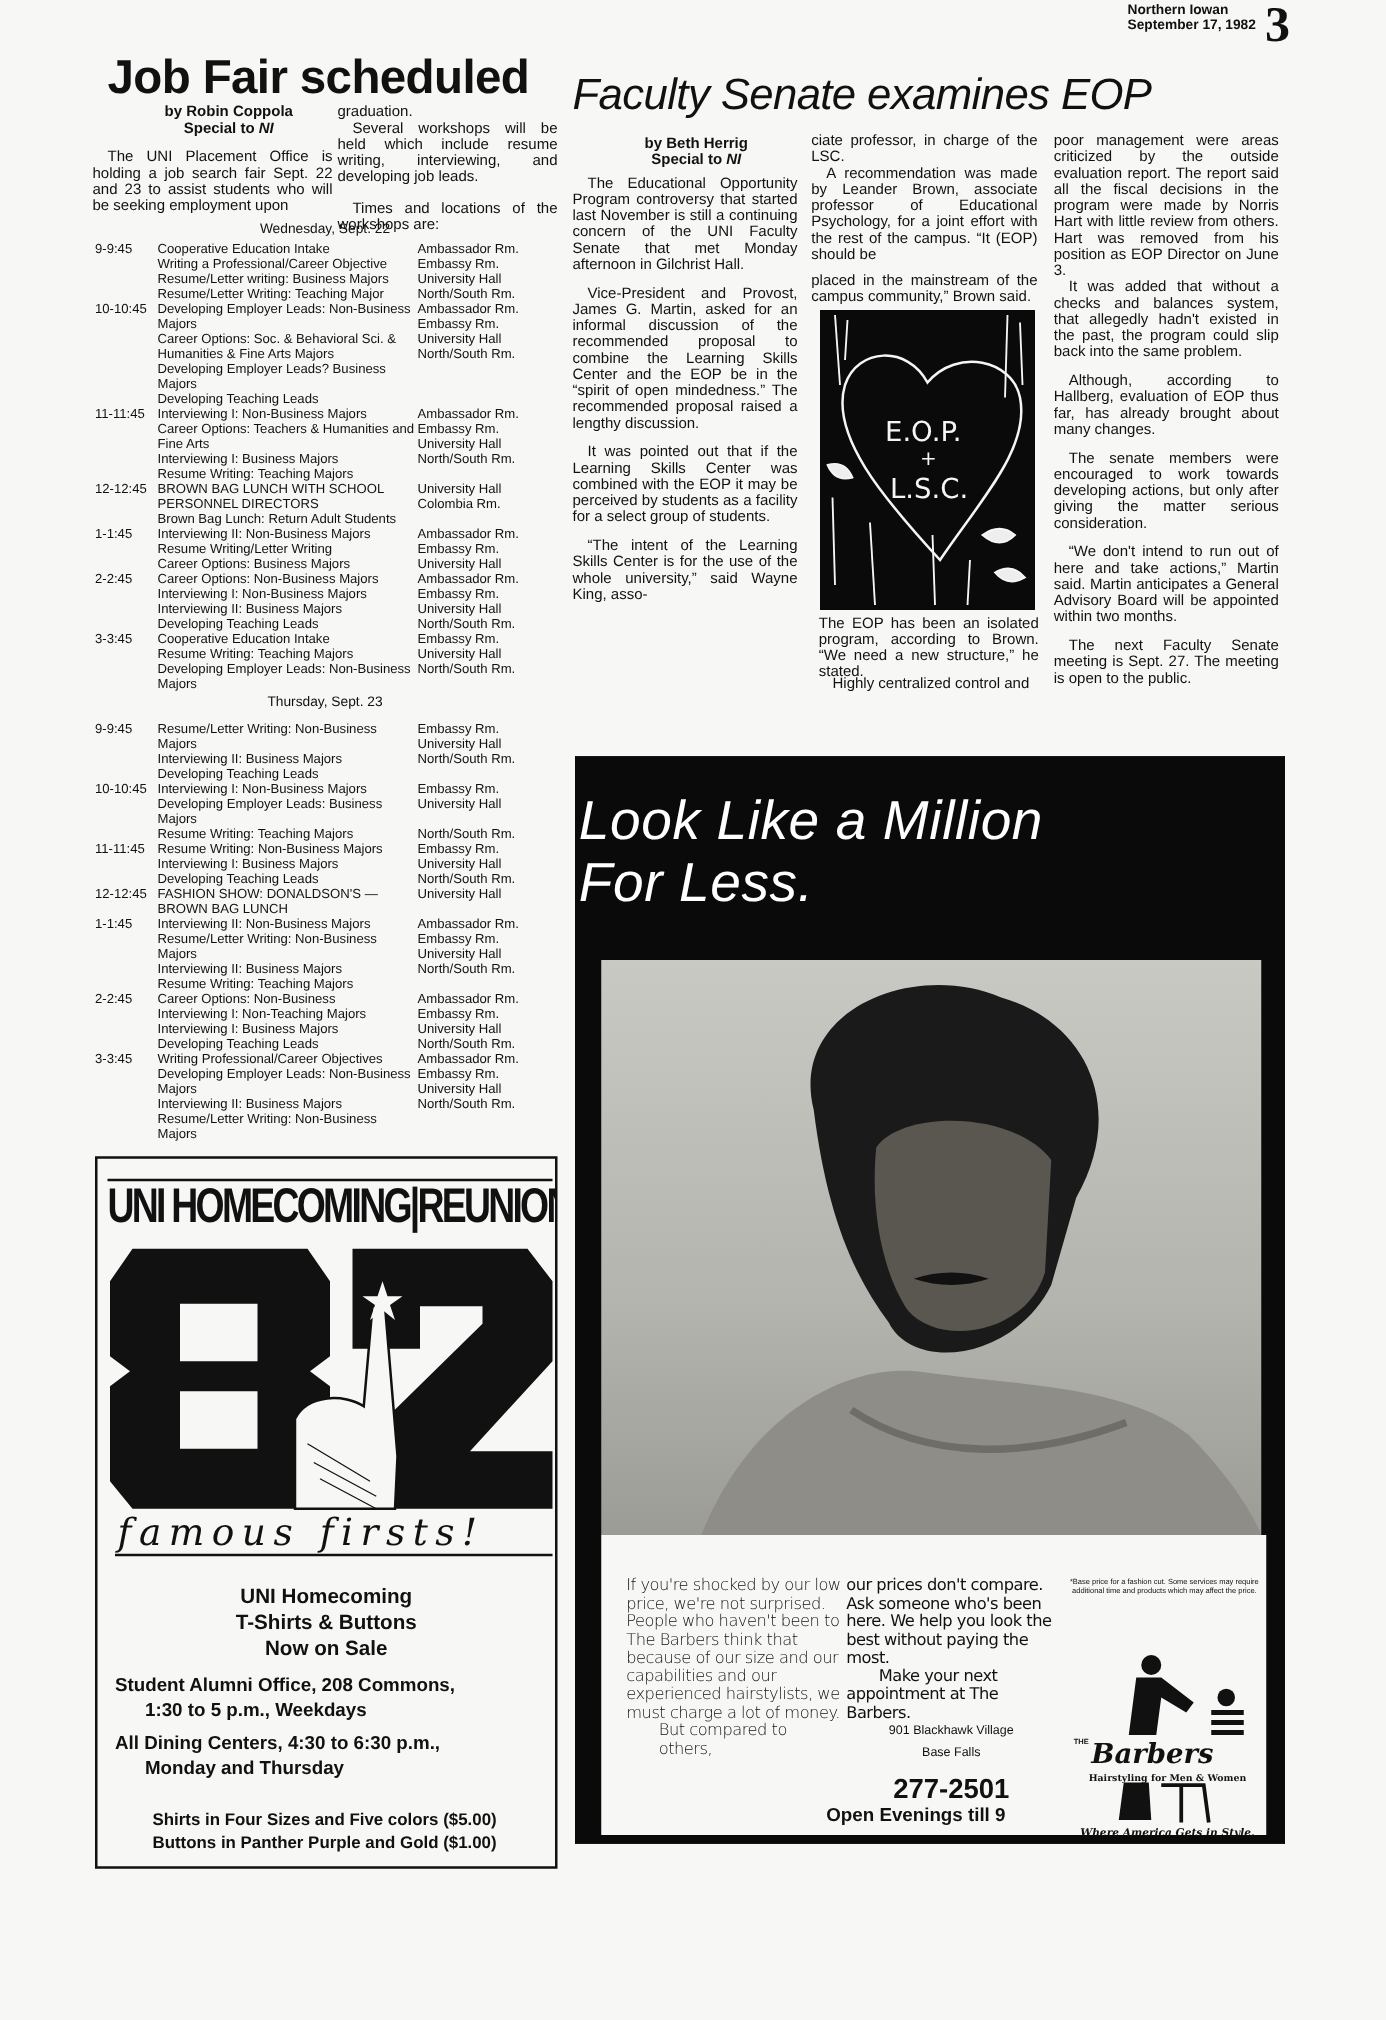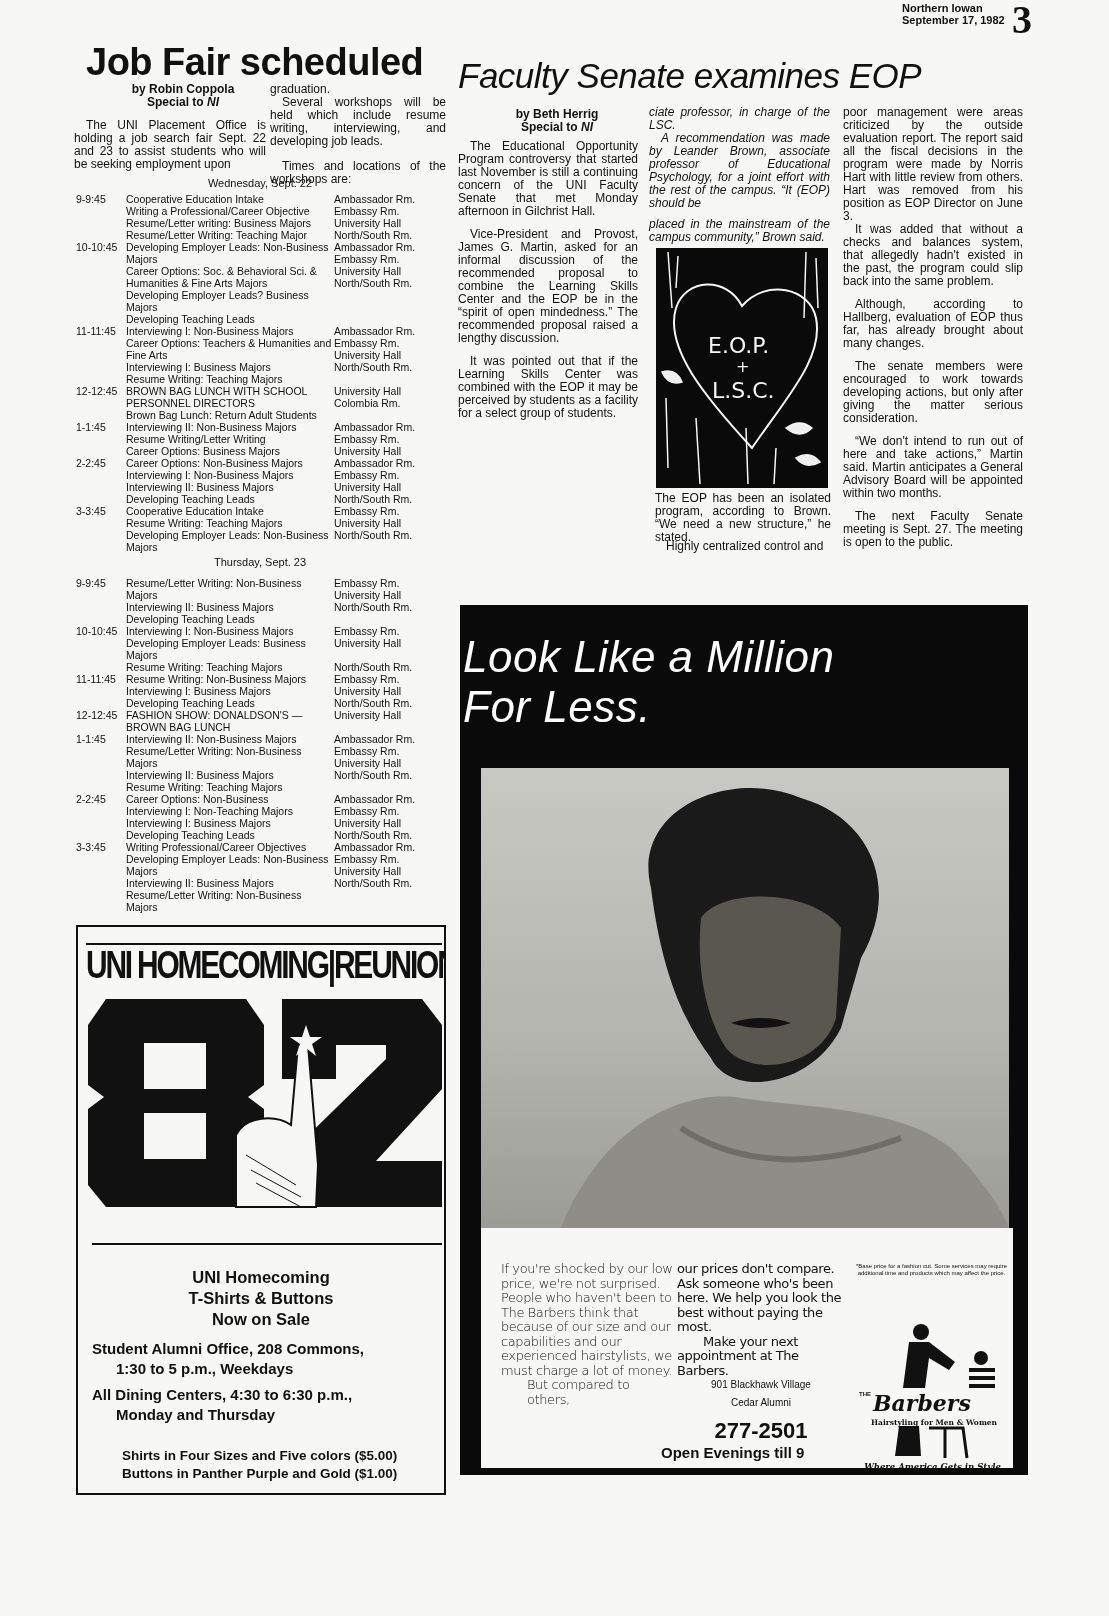--- a/index.html
+++ b/index.html
@@ -32,21 +32,21 @@
   .sched .t { width: 50px; flex: none; }
   .sched .e { width: 208px; flex: none; }
   .sched .l { flex: 1; white-space: nowrap; }
   .sched-wed { top: 193px; }
   .sched-thu { top: 577px; }
 
   
   .fs-title { left: 458px; top: 56px; font-size: 35px; font-style: italic; letter-spacing: -0.5px; line-height: 40px; }
   .fs-by { left: 482px; top: 108px; width: 150px; }
   .fs-col1 { left: 458px; top: 140px; width: 180px; }
-  .fs-col2 { left: 649px; top: 106px; width: 181px; font-style: italic; }
+  .fs-col2 { left: 649px; top: 106px; width: 181px; }
   .fs-col3 { left: 843px; top: 106px; width: 180px; }
   .fs-col1 p + p, .fs-col3 p + p { margin-top: 10px; }
 
   .eop-art { left: 656px; top: 248px; width: 172px; height: 240px; background: #0a0a0a; overflow: hidden; }
   .eop-cap { left: 655px; top: 492px; width: 176px; }
   .eop-tail { left: 666px; top: 540px; width: 166px; }
 
   
   .ad { left: 460px; top: 605px; width: 568px; height: 870px; border: 3px solid #0a0a0a; background: #0a0a0a; }
   .ad-head { position: absolute; left: 0; top: 24px; width: 562px; text-align: left; color: #fff; font-size: 44px; font-weight: normal; font-style: italic; line-height: 50px; letter-spacing: 0.5px; }
@@ -394,20 +394,21 @@
 
 <div class="abs fs-title">Faculty Senate examines EOP</div>
 <div class="abs byline fs-by">
   <div>by Beth Herrig</div>
   <div><span>Special to </span><i>NI</i></div>
 </div>
 <div class="abs body fs-col1">
   <p>The Educational Opportunity Program controversy that started last November is still a continuing concern of the UNI Faculty Senate that met Monday afternoon in Gilchrist Hall.</p>
   <p>Vice-President and Provost, James G. Martin, asked for an informal discussion of the recommended proposal to combine the Learning Skills Center and the EOP be in the “spirit of open mindedness.” The recommended proposal raised a lengthy discussion.</p>
   <p>It was pointed out that if the Learning Skills Center was combined with the EOP it may be perceived by students as a facility for a select group of students.</p>
+  <p>“The intent of the Learning Skills Center is for the use of the whole university,” said Wayne King, asso-</p>
 </div>
 <div class="abs body fs-col2">
   <div>ciate professor, in charge of the LSC.</div>
   <p>A recommendation was made by Leander Brown, associate professor of Educational Psychology, for a joint effort with the rest of the campus. “It (EOP) should be</p>
   <div style="margin-top:8px">placed in the mainstream of the campus community,” Brown said.</div>
 </div>
 
 <div class="abs eop-art">
   <svg width="172" height="240" viewBox="0 0 172 240">
     <g stroke="#f5f5f5" stroke-width="1.5" fill="none">
@@ -462,21 +463,21 @@
       <div>If you're shocked by our low price, we're not surprised. People who haven't been to The Barbers think that because of our size and our capabilities and our experienced hairstylists, we must charge a lot of money.</div>
       <div style="padding-left:26px">But compared to others,</div>
     </div>
     <div class="ad-copy2">
       <div>our prices don't compare. Ask someone who's been here. We help you look the best without paying the most.</div>
       <div style="text-indent:26px">Make your next appointment at The Barbers.</div>
     </div>
     <div class="ad-fine">*Base price for a fashion cut. Some services may require additional time and products which may affect the price.</div>
     <div class="ad-addr">
       <div>901 Blackhawk Village</div>
-      <div>Cedar Alumni</div>
+      <div>Base Falls</div>
     </div>
     <div class="ad-phone">277-2501</div>
     <div class="ad-hours">Open Evenings till 9</div>
     <div class="logo">
       <svg width="150" height="150" viewBox="0 0 150 150" style="position:absolute;left:0;top:0">
         <circle cx="62" cy="14" r="8" fill="#111"></circle>
         <path d="M50 24 L70 24 L96 44 L90 52 L70 40 L66 70 L44 70 Z" fill="#111"></path>
         <circle cx="122" cy="40" r="7" fill="#111"></circle>
         <rect x="110" y="50" width="26" height="4" fill="#111"></rect>
         <rect x="110" y="58" width="26" height="4" fill="#111"></rect>
@@ -503,20 +504,21 @@
       <rect x="58" y="128" width="62" height="46" fill="#f7f7f5"></rect>
 
       <path d="M196 14 L336 14 L356 40 L356 104 L290 176 L356 176 L356 222 L196 222 L196 176 L300 74 L300 60 L250 60 L250 94 L196 94 Z" fill="#111"></path>
 
       <path d="M150 150 C 160 130, 190 130, 205 140 L 212 60 L 222 60 L 232 180 L 230 222 L 150 222 Z" fill="#f7f7f5" stroke="#111" stroke-width="2"></path>
       <path d="M160 170 L210 200 M165 185 L215 212 M170 198 L215 222" stroke="#111" stroke-width="1"></path>
 
       <polygon points="220,40 224,52 236,52 226,59 230,71 220,63 210,71 214,59 204,52 216,52" fill="#f7f7f5"></polygon>
     </svg>
   </div>
+  <div class="hc-script">famous firsts!</div>
   <div class="hc-script-rule"></div>
   <div class="hc-item" style="top:340px">UNI Homecoming</div>
   <div class="hc-item" style="top:361px">T-Shirts &amp; Buttons</div>
   <div class="hc-item" style="top:382px">Now on Sale</div>
   <div class="hc-loc" style="top:412px">
     <span>Student Alumni Office, 208 Commons,</span>
     <span class="sub">1:30 to 5 p.m., Weekdays</span>
   </div>
   <div class="hc-loc" style="top:458px">
     <span>All Dining Centers, 4:30 to 6:30 p.m.,</span>

